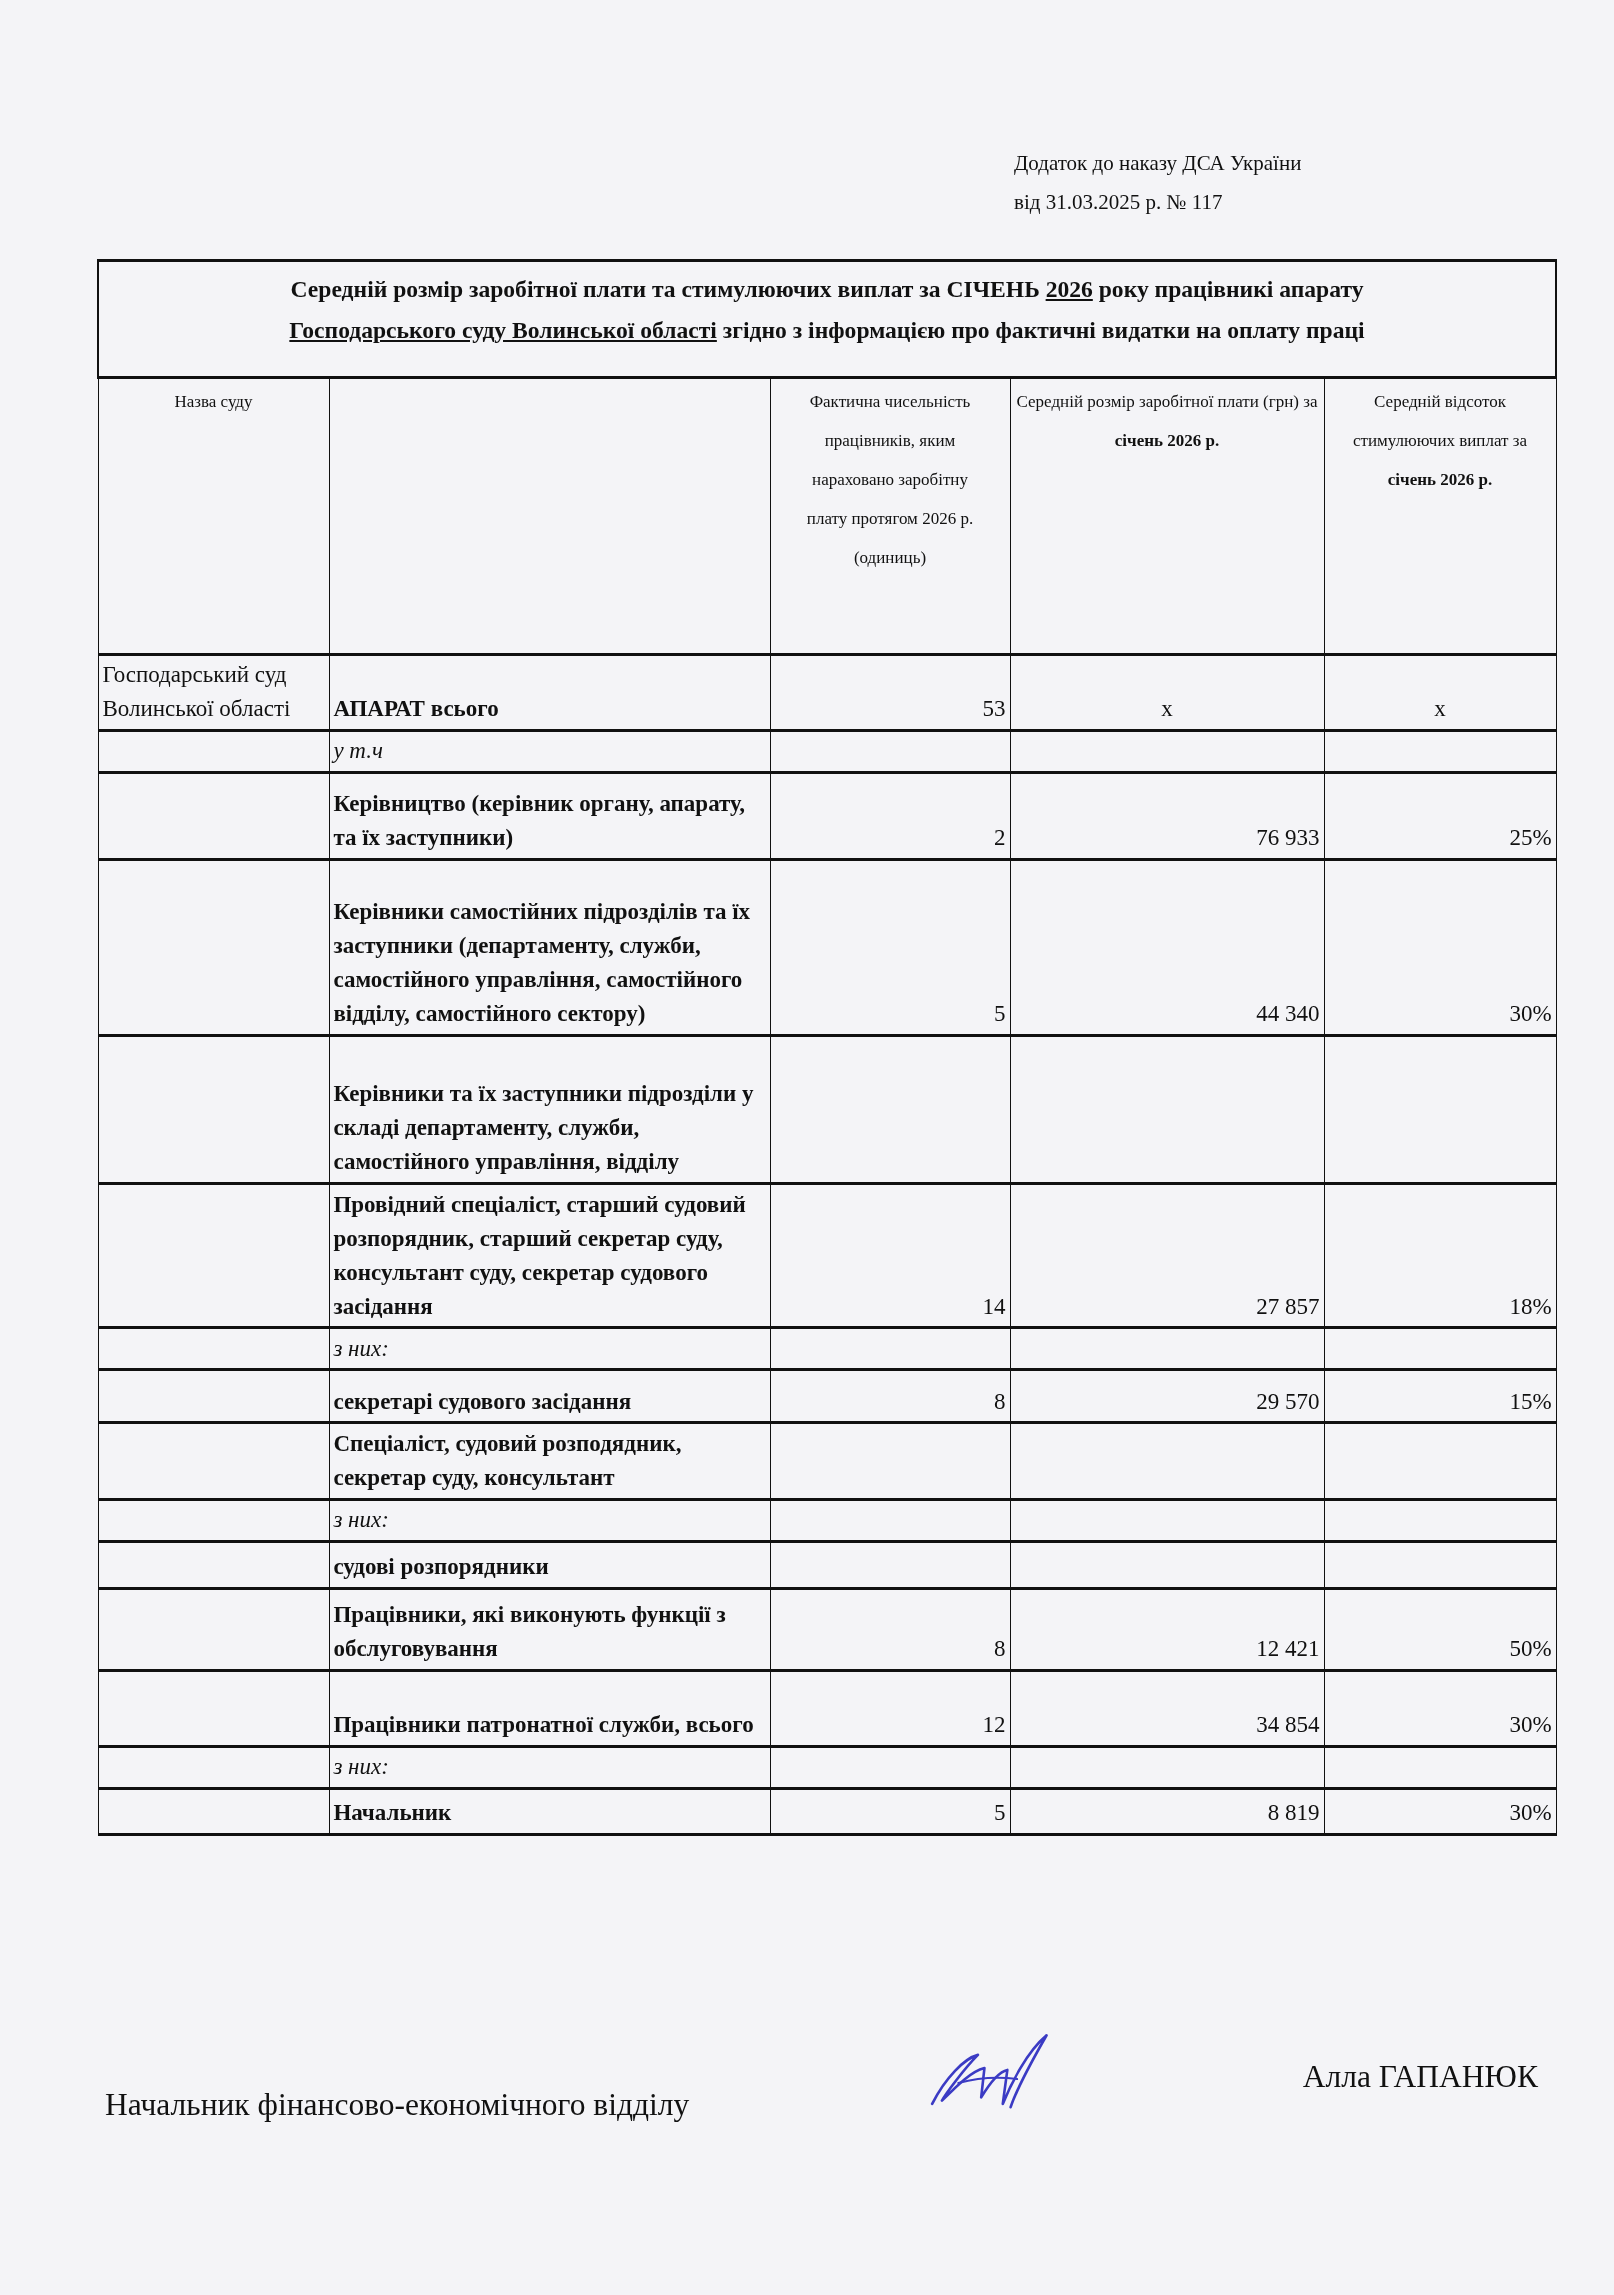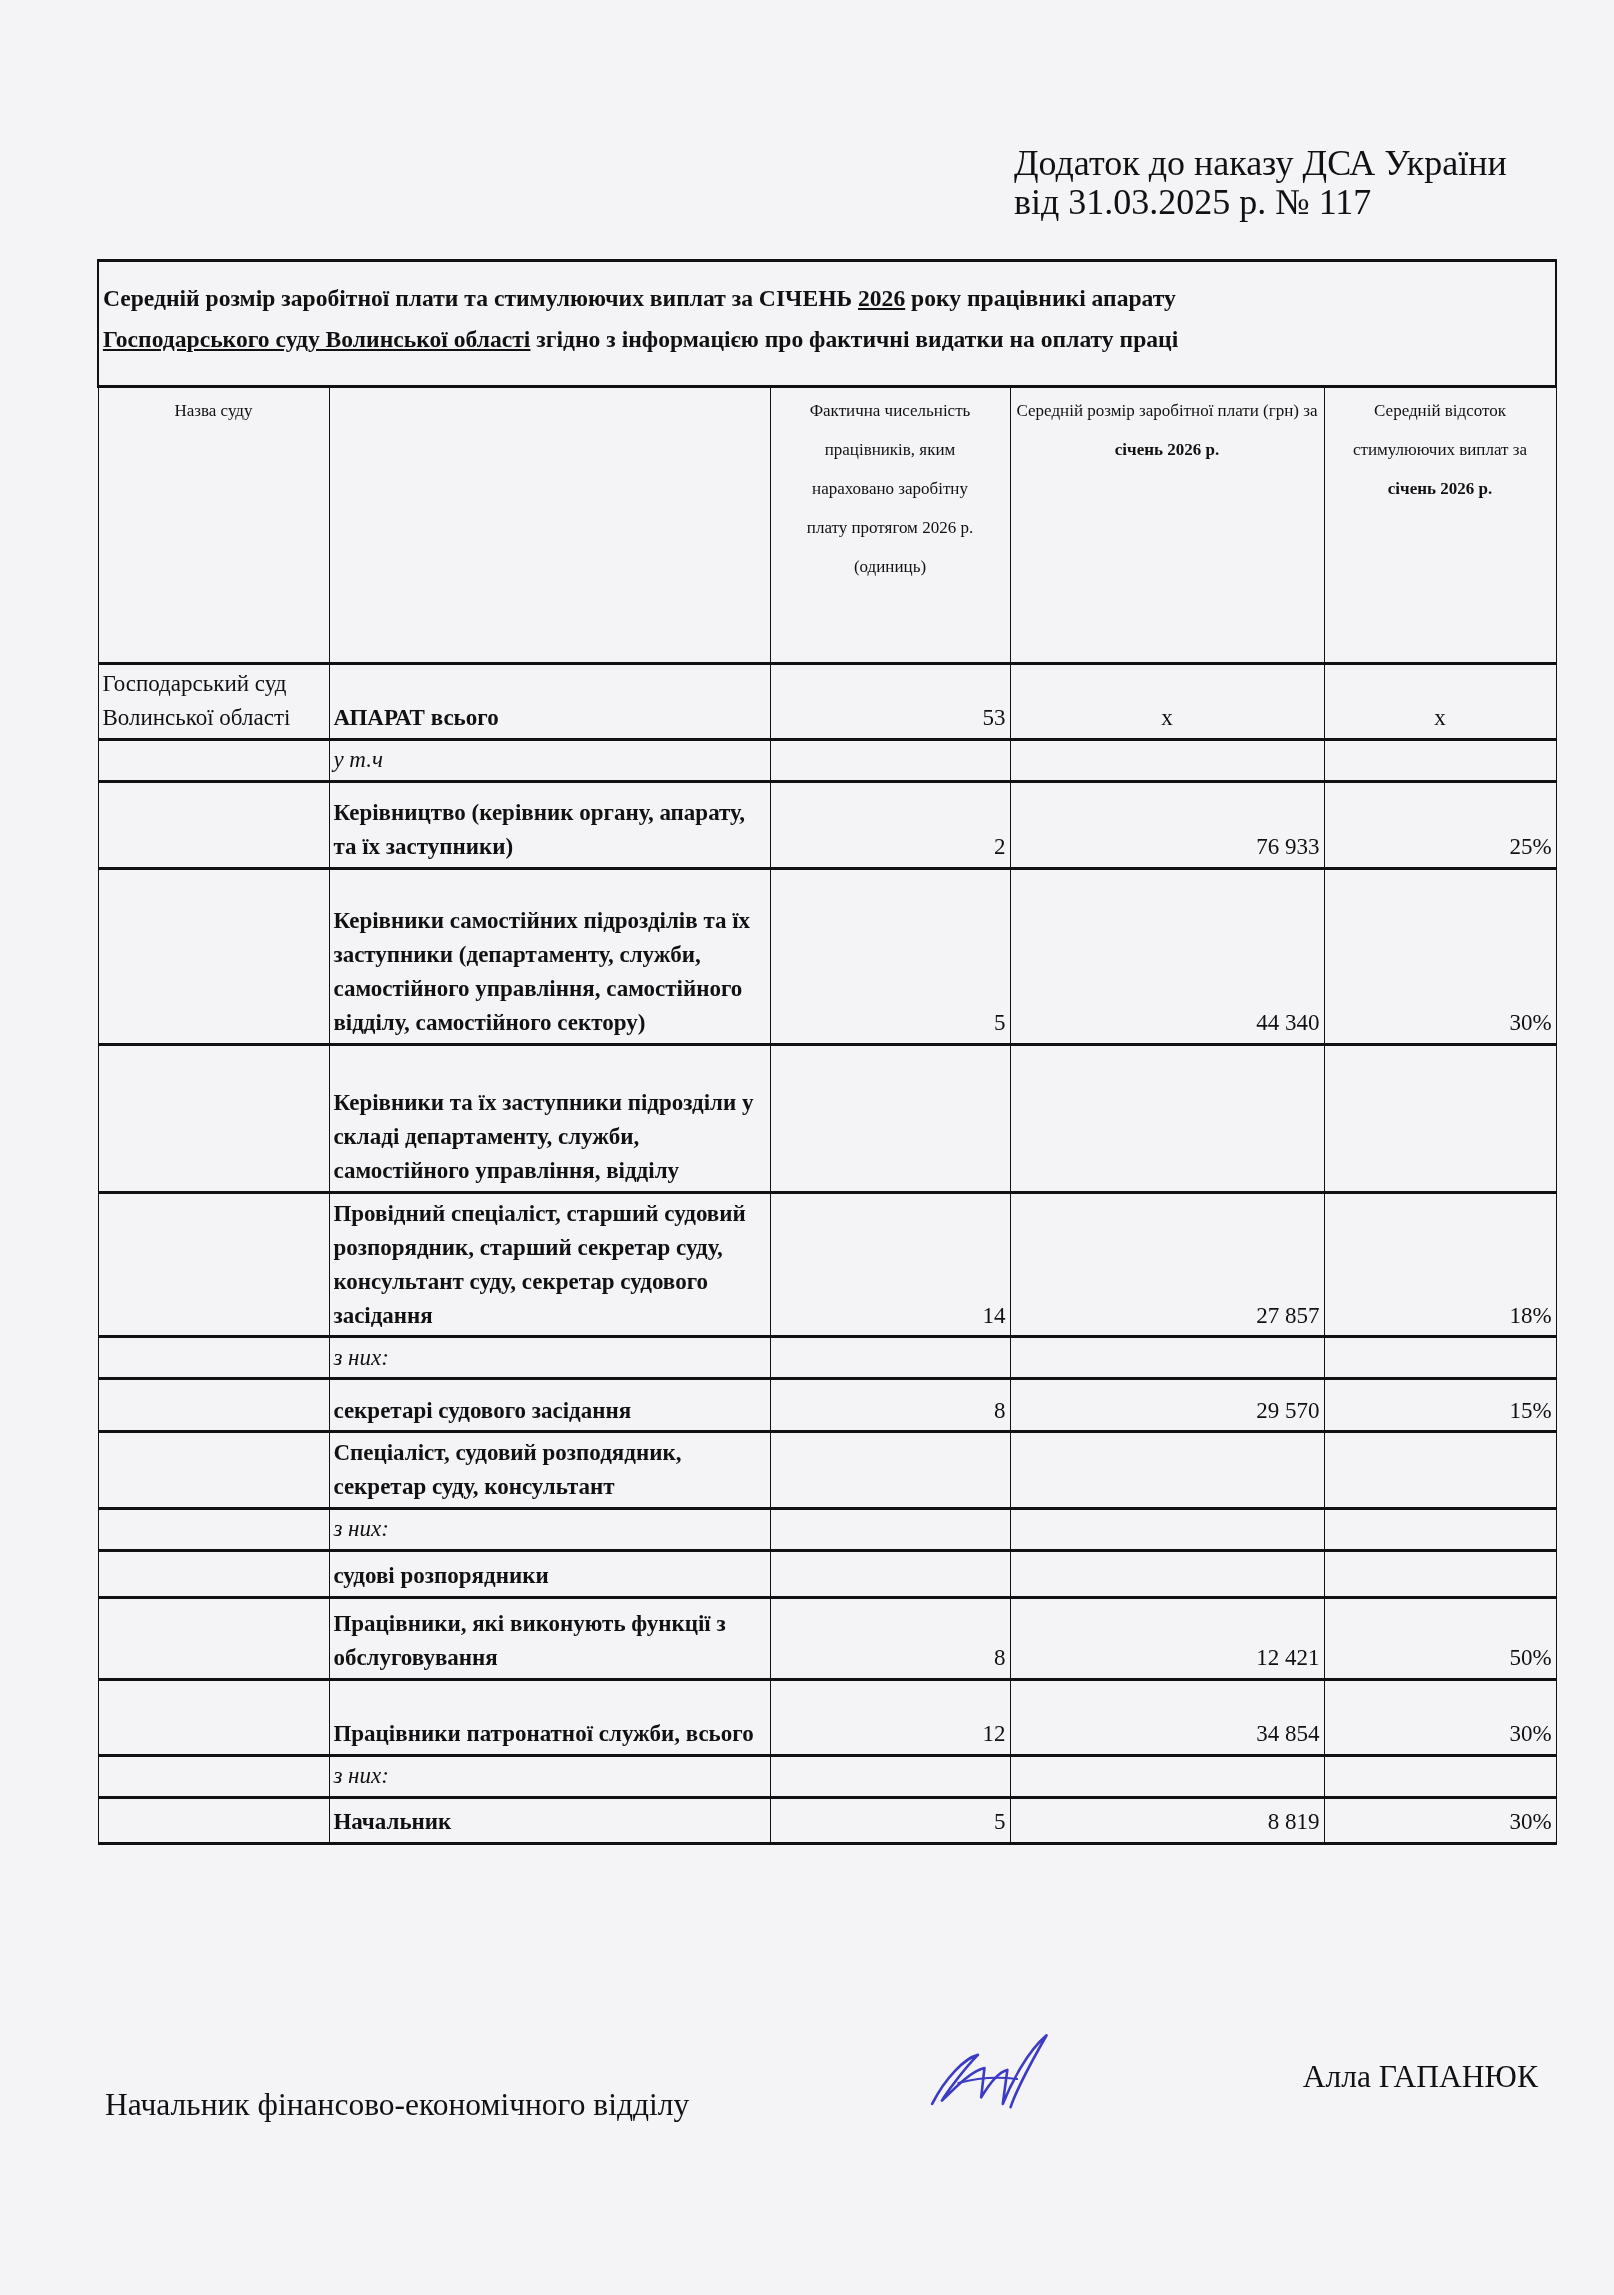--- a/index.html
+++ b/index.html
@@ -6,40 +6,40 @@
   body {
     width: 1615px; height: 2295px;
     background: #f4f4f7;
     position: relative;
     font-family: "Liberation Serif", "DejaVu Serif", serif;
     color: #111;
     overflow: hidden;
   }
   .annex {
     position: absolute; left: 1014px; top: 144px;
-    font-size: 36px; line-height: 39px;
+    font-size: 21px; line-height: 39px;
   }
   .annex div { white-space: nowrap; }
   .doc-table {
     position: absolute; left: 97px; top: 259px;
     width: 1459px;
     border-collapse: collapse;
     table-layout: fixed;
   }
   .doc-table td {
     border: 1.3px solid #111;
     border-top-width: 3.3px; border-bottom-width: 3.3px;
     padding: 2.6px 3.9px;
     vertical-align: bottom;
     font-size: 23px; line-height: 34px;
   }
   .doc-table td.title-cell {
-    text-align: left; vertical-align: top;
+    text-align: center; vertical-align: top;
     font-weight: bold; font-size: 23.6px; line-height: 41px;
-    padding-top: 16px; border-left-width: 2px; border-right-width: 2px;
+    padding-top: 7px; border-left-width: 2px; border-right-width: 2px;
     height: 104px;
   }
   .u { text-decoration: underline; }
   .hdr td { vertical-align: top; text-align: center; font-size: 17px; line-height: 39px; padding-top: 3.9px; }
   .hdr td.court-h { text-align: center; }
   .b { font-weight: bold; }
   .num { text-align: right; }
   .ctr { text-align: center; }
   .it { font-style: italic; font-size: 21px; }
   .court-name { font-size: 20.4px; line-height: 29px; vertical-align: top !important; text-align: left; }

